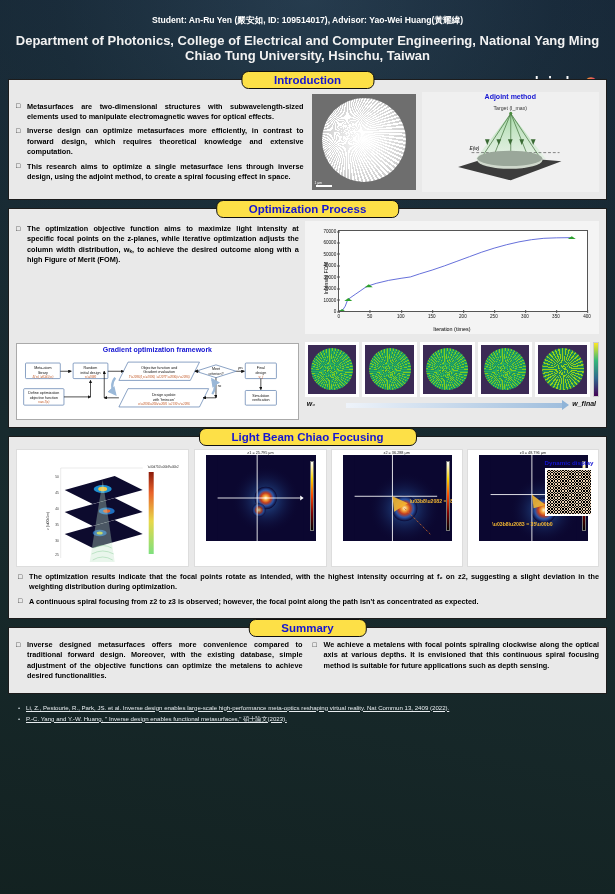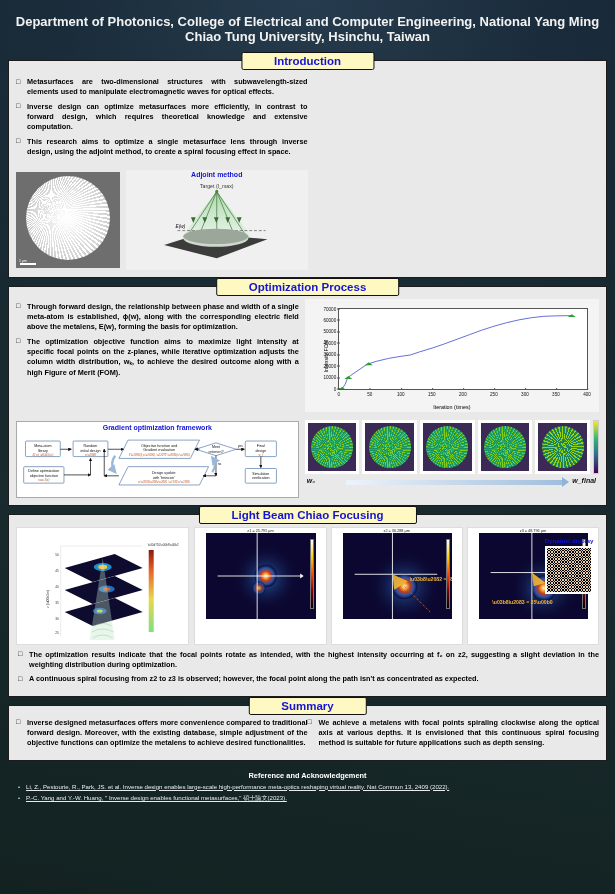--- a/index.html
+++ b/index.html
@@ -48,38 +48,38 @@
   
   .panel {
     position: relative;
     background: #e9e9e9;
     border: 1.5px solid #1c1c1c;
     margin: 0 8px 8px;
     padding: 12px 7px 7px;
   }
   .panel-title {
     position: absolute; top: -9px; left: 50%; transform: translateX(-50%);
-    background: #fef9c3; border: 1.6px solid #111; border-radius: 2px;
+    background: #fde047; border: 1.6px solid #111; border-radius: 7px;
     color: #1414d2; font-size: 11.5px; font-weight: bold;
     padding: 2px 32px; white-space: nowrap; z-index: 3;
   }
   .panel.first { margin-top: 14px; }
 
   ul.bullets { list-style: none; }
   ul.bullets li {
     position: relative; padding-left: 11px; margin-bottom: 4px;
     font-size: 7.3px; font-weight: bold; color: #000; line-height: 1.42;
     text-align: justify;
   }
   ul.bullets li::before {
     content: "\25A1"; position: absolute; left: 0; top: -0.5px; font-size: 7px;
   }
 
   
-  .intro-row { display: flex; gap: 8px; align-items: flex-start; flex-direction: column; }
+  .intro-row { display: flex; gap: 8px; align-items: center; }
   .intro-text { width: 50%; padding-top: 4px; }
   .intro-figs { width: 50%; display: flex; gap: 6px; align-items: center; }
 
   
   .sem {
     width: 104px; height: 96px; background: #6e6e6e; position: relative; overflow: hidden;
   }
   .sem .disc {
     position: absolute; left: 50%; top: 48%; transform: translate(-50%,-50%);
     width: 84px; height: 84px; border-radius: 50%;
@@ -180,41 +180,42 @@
   .qr { width: 48px; height: 48px; margin: 0 auto; background: #fff; padding: 2px; }
   .qr-inner { width: 100%; height: 100%;
     background:
       repeating-linear-gradient(90deg,#18324f 0 1.4px, #fff 1.4px 2.8px),
       repeating-linear-gradient(0deg,#18324f 0 1.4px, #fff 1.4px 2.8px);
     background-blend-mode: difference; position: relative; }
 
   .spiral-bullets { margin-top: 5px; padding-left: 2px; }
 
   
-  .sum-cols { display: flex; }
+  .sum-cols { display: flex; gap: 10px; }
   .sum-cols > div { width: 50%; }
 
   
   .refs { margin: 0 8px 4px; padding: 2px 8px 4px; }
   .refs h3 { text-align: center; color: #fff; font-size: 7.4px; font-weight: bold; margin-bottom: 3px; }
   .refs li {
     color: #e7ecef; font-size: 6.1px; list-style: none; position: relative;
     padding-left: 10px; margin-bottom: 3px; line-height: 1.35;
   }
   .refs li::before { content: "\2022"; position: absolute; left: 2px; color:#cfd8dc; }
   .refs li u { text-decoration: underline; }
 </style>
 </head>
 <body>
 
 <div class="poster"></div>
 
 <div class="content">
 
   <div class="hdr">
+    <div class="authors">Student: An-Ru Yen (嚴安如, ID: 109514017), Advisor: Yao-Wei Huang(黃耀緯)</div>
     <div class="dept">Department of Photonics, College of Electrical and Computer Engineering, National Yang Ming Chiao Tung University, Hsinchu, Taiwan</div>
   </div>
 
   <div class="logo">
     <span class="nycu">which</span>
     <span class="dp">
       <svg viewBox="0 0 24 24" width="24" height="24">
         <defs>
           <linearGradient id="dpg" x1="0" y1="0" x2="1" y2="1">
             <stop offset="0%" stop-color="#f59f2e"></stop>
@@ -281,21 +282,20 @@
         </div>
       </div>
     </div>
   </div>
 
   <div class="panel">
     <div class="panel-title">Optimization Process</div>
     <div class="opt-row">
       <div class="opt-text">
         <ul class="bullets">
-          <li>Through forward design, the relationship between phase and width of a single meta-atom is established, ϕ(w), along with the corresponding electric field above the metalens, E(w), forming the basis for optimization.</li>
           <li>The optimization objective function aims to maximize light intensity at specific focal points on the z-planes, while iterative optimization adjusts the column width distribution, wₖ, to achieve the desired outcome along with a high Figure of Merit (FOM).</li>
         </ul>
       </div>
       <div class="opt-chart">
         <div class="chart-wrap">
           <div class="chart">
             <div class="ylabel">Intensity FOM</div>
             <div class="plot">
               <div id="yticks"></div>
               <div id="xticks"></div>
@@ -587,19 +587,18 @@
       </div>
       <div>
         <ul class="bullets">
             <li>We achieve a metalens with focal points spiraling clockwise along the optical axis at various depths. It is envisioned that this continuous spiral focusing method is suitable for future applications such as depth sensing.</li>
           </ul>
       </div>
     </div>
   </div>
 
   <div class="refs">
-    <h3>Reference and Acknowledgement</h3>
     <ul>
       <li><u>Li, Z., Pestourie, R., Park, JS. et al. Inverse design enables large-scale high-performance meta-optics reshaping virtual reality. Nat Commun 13, 2409 (2022).</u></li>
       <li><u>P.-C. Yang and Y.-W. Huang, " Inverse design enables functional metasurfaces," 碩士論文(2023).</u></li>
     </ul>
   </div>
 </div>
 
 </body></html>

